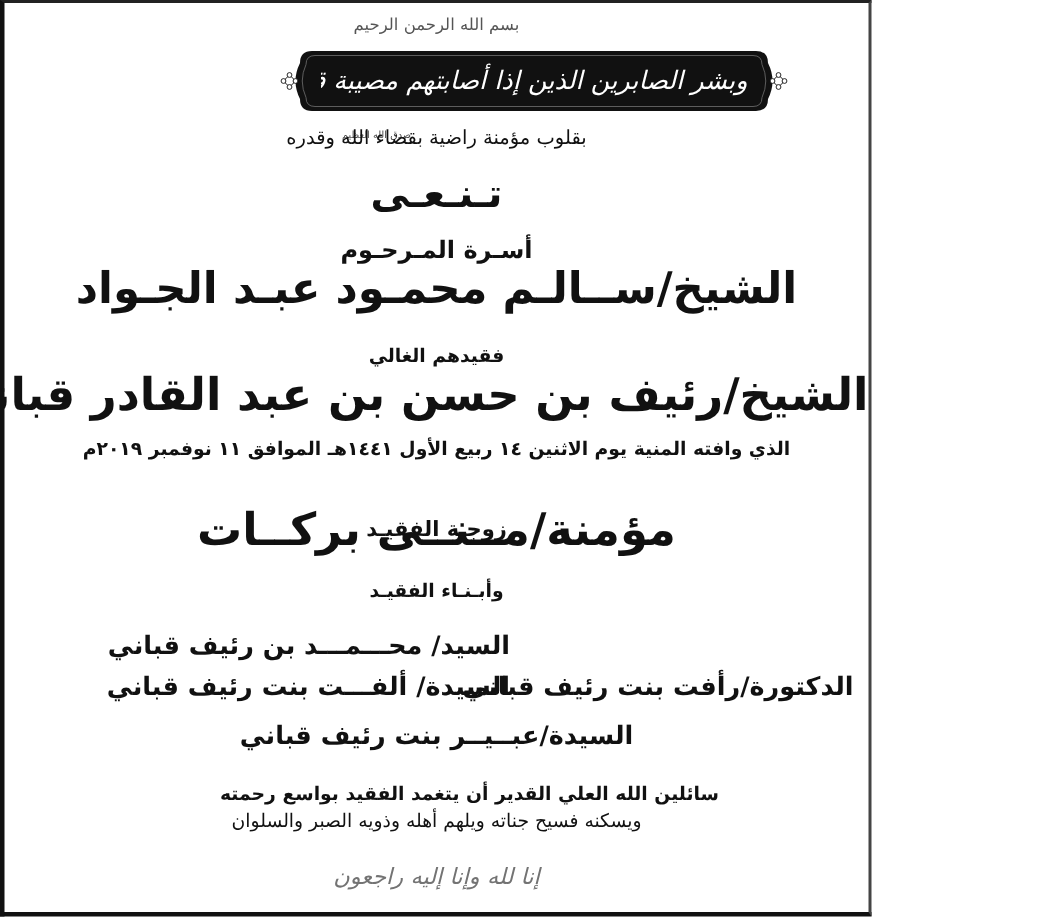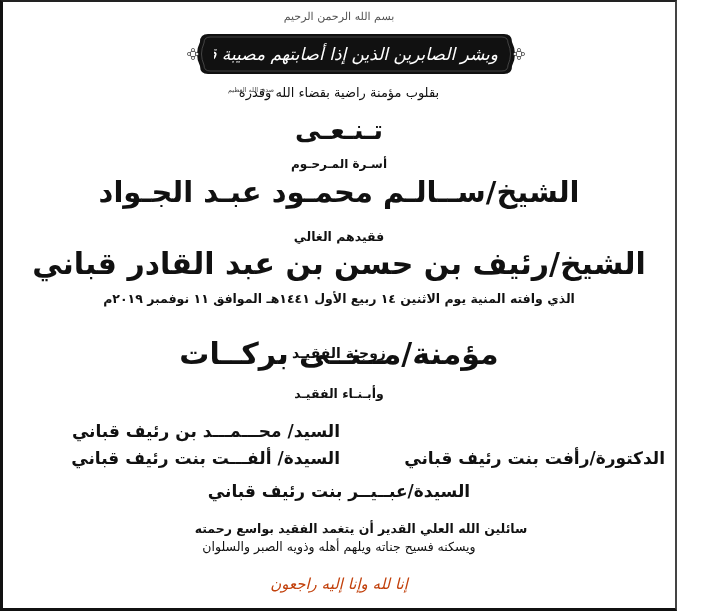--- a/index.html
+++ b/index.html
@@ -1,55 +1,55 @@
 <!DOCTYPE html>
 <html><head>
   <meta charset="utf-8">
   <style>
     * { box-sizing: border-box; margin: 0; padding: 0; }
     html, body { width: 705px; height: 611px; background: #ffffff; overflow: hidden; }
     body { font-family: "DejaVu Sans", sans-serif; color: #111; }
     .page {
-      position: absolute; left: 0; top: 0; width: 677px; height: 611px;
+      position: absolute; left: 0; top: 0; width: 581px; height: 611px;
       border-top: 2px solid #222; border-left: 3px solid #111;
       border-bottom: 3px solid #111; border-right: 2px solid #444;
       background: #fff;
     }
     .line { position: absolute; left: 0; right: 0; text-align: center; direction: rtl; white-space: nowrap; }
     .basmala { top: 8px; font-family: "DejaVu Serif", serif; font-size: 11px; color: #555; }
     .banner {
       position: absolute; left: 183px; top: 26px; width: 340px; height: 52px;
     }
     .banner svg { position: absolute; left: 0; top: 0; }
     .banner-text {
       position: absolute; left: 28px; right: 28px; top: 10px; height: 32px;
       color: #fff; font-family: "DejaVu Serif", serif; font-size: 17px; font-style: italic;
       direction: rtl; text-align: center; line-height: 32px; white-space: nowrap; overflow: hidden;
       letter-spacing: -0.5px;
     }
     .sadaqa { position: absolute; top: 84px; left: 197px; font-size: 6.5px; color: #444; direction: rtl; margin-left: 28px; }
     .intro { top: 83px; font-size: 13px; font-weight: normal; }
     .tanaa { top: 113px; font-size: 26px; font-weight: bold; letter-spacing: 4px; }
-    .usra { top: 155px; font-size: 12px; font-weight: bold; }
+    .usra { top: 155px; font-size: 16px; font-weight: bold; }
     .deceased-father { top: 173px; font-size: 29px; font-weight: bold; }
     .faqid-label { top: 227px; font-size: 12.5px; font-weight: bold; }
     .deceased-name { top: 244px; font-size: 30px; font-weight: bold; }
     .date { top: 289px; font-size: 12.5px; font-weight: bold; }
     .wife-label { top: 311px; font-size: 14px; font-weight: bold; margin-top: 32px; }
     .wife-name { top: 334px; font-size: 30px; font-weight: bold; }
     .children-label { top: 384px; font-size: 12.5px; font-weight: bold; }
     .child { position: absolute; direction: rtl; white-space: nowrap; font-size: 17px; font-weight: bold; }
     .child-r1 { top: 419px; right: 10px; width: 340px; text-align: right; padding-right: 0; }
     .child-l1 { top: 419px; left: 52px; width: 285px; text-align: right; }
     .child-r2 { top: 446px; right: 10px; width: 340px; text-align: right; }
     .child-l2 { top: 446px; left: 52px; width: 285px; text-align: right; }
     .child-c3 { top: 479px; left: 0; right: 0; text-align: center; }
     .prayer1 { top: 519px; font-size: 12.5px; font-weight: bold; margin-left: 44px; }
     .prayer2 { top: 537px; font-size: 12.5px; font-weight: normal; }
-    .closing { top: 573px; font-family: "DejaVu Serif", serif; font-size: 15px; font-style: italic; color: #c2410c; }
+    .closing { top: 573px; font-family: "DejaVu Serif", serif; font-size: 15px; font-style: italic; color: #737373; }
   </style>
 </head>
 <body>
 
 <div class="page">
 
   <div class="line basmala">بسم الله الرحمن الرحيم</div>
 
   <div class="banner">
     <svg width="340" height="52" viewBox="0 0 340 52">

